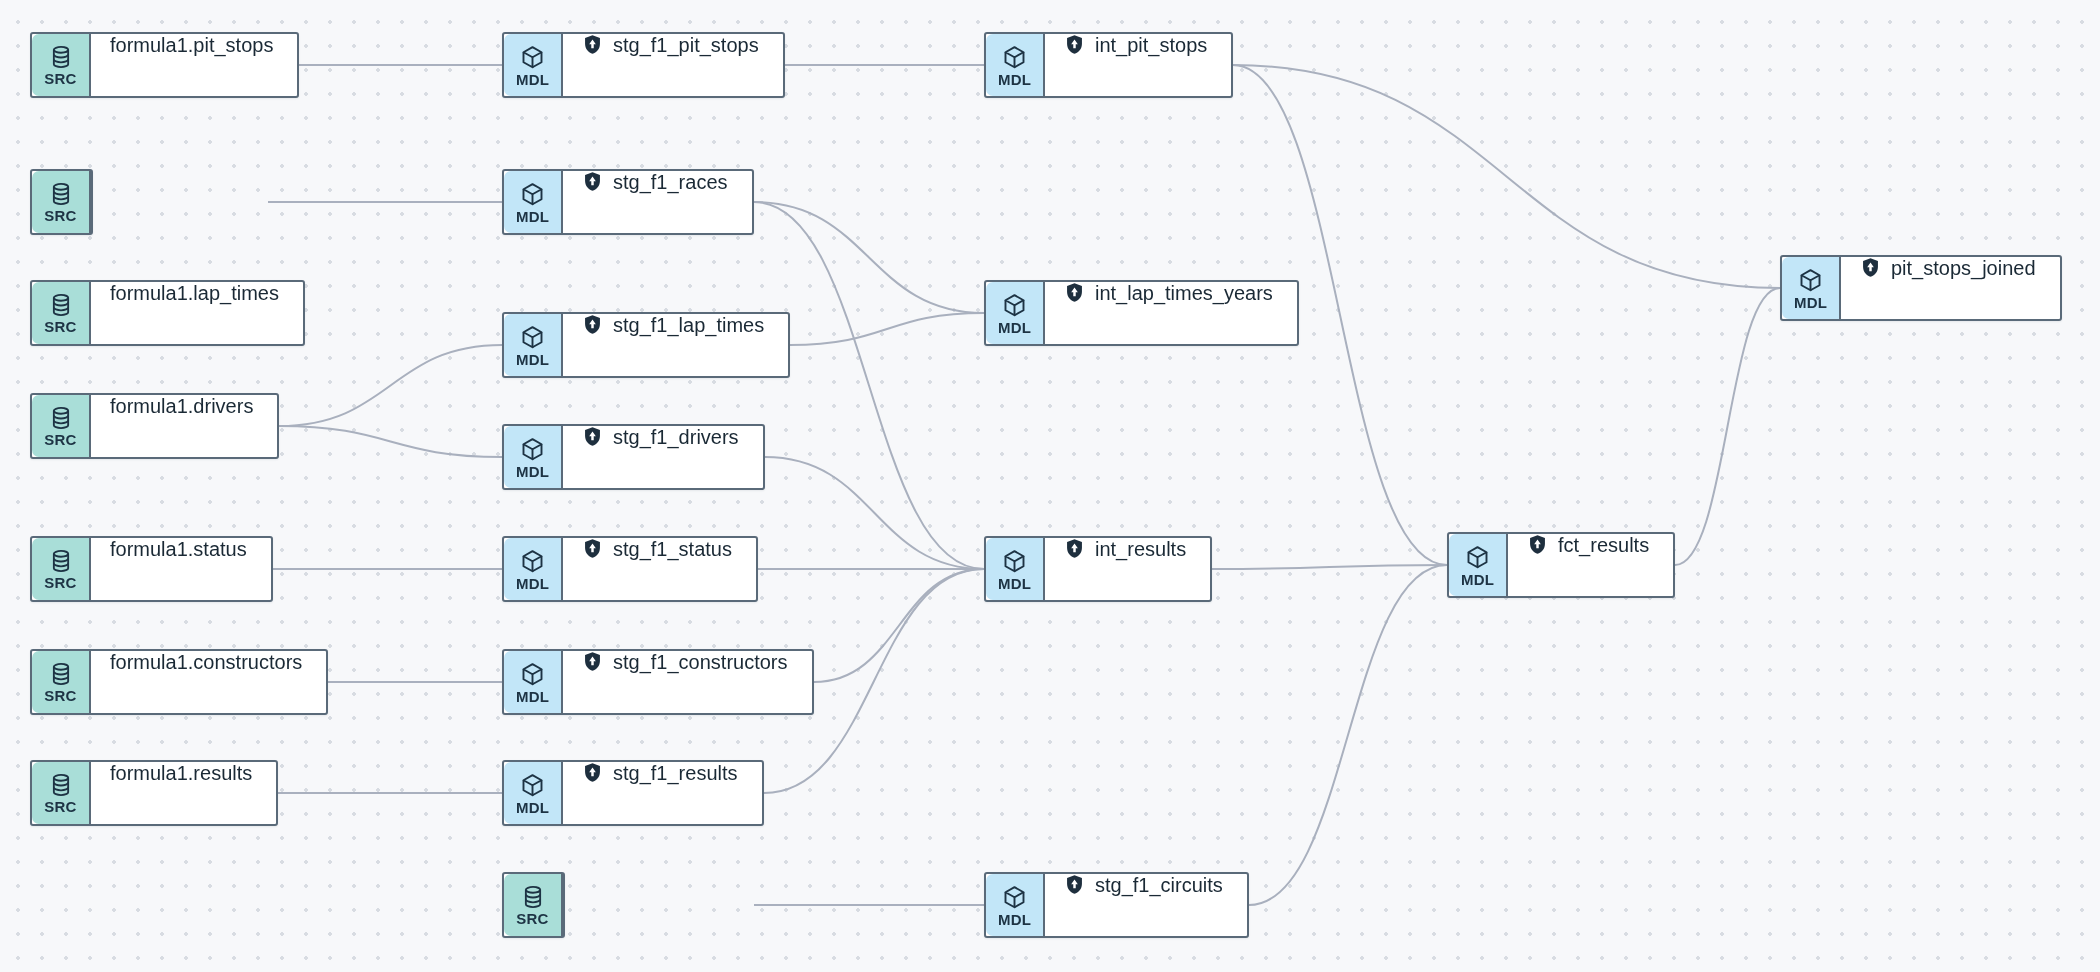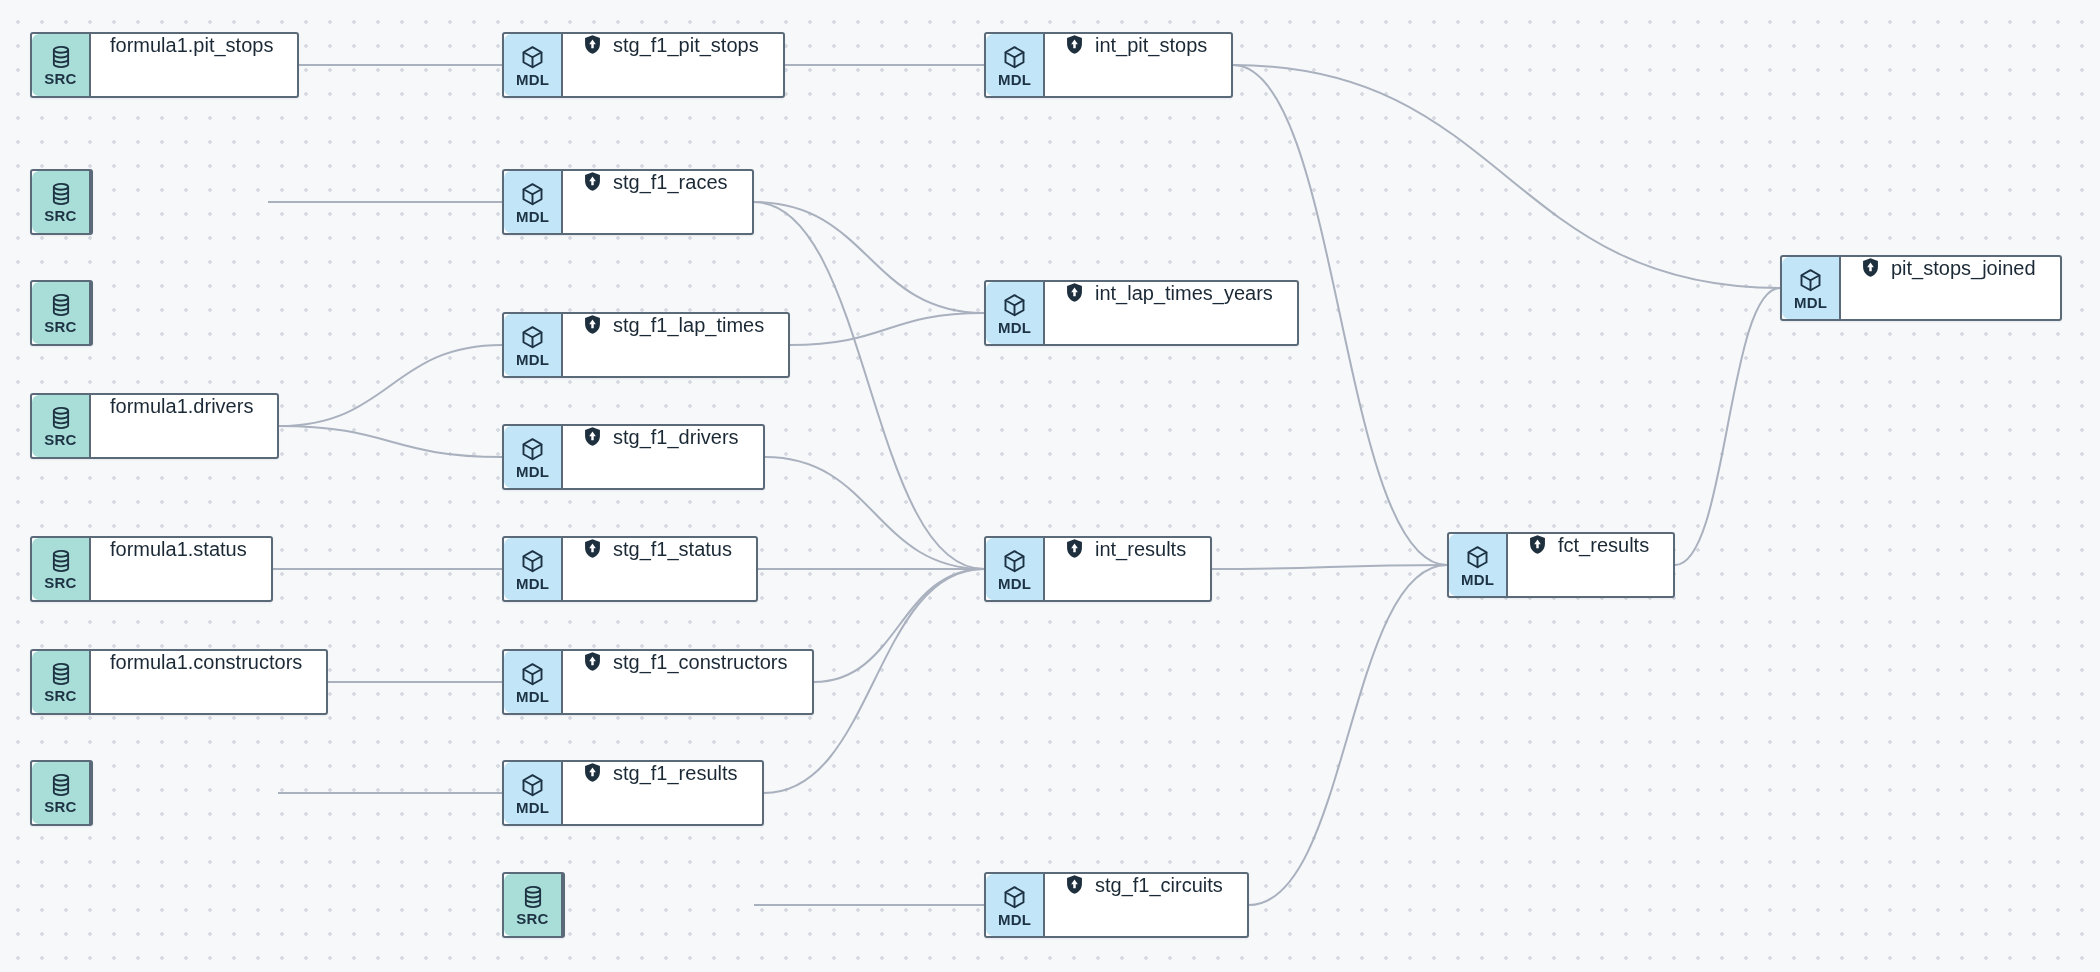--- a/index.html
+++ b/index.html
@@ -128,20 +128,23 @@
       <div class="node" style="left: 30px; top: 280px;">
         <div class="badge source">
           <svg width="26" height="26" viewBox="0 0 24 24" fill="none" stroke="currentColor" stroke-width="1.7">
             <ellipse cx="12" cy="5.4" rx="6.6" ry="2.7"></ellipse>
             <path d="M5.4 5.4 v4.4 c0 1.5 3 2.7 6.6 2.7 s6.6-1.2 6.6-2.7 V5.4"></path>
             <path d="M5.4 9.8 v4.4 c0 1.5 3 2.7 6.6 2.7 s6.6-1.2 6.6-2.7 V9.8"></path>
             <path d="M5.4 14.2 v4.4 c0 1.5 3 2.7 6.6 2.7 s6.6-1.2 6.6-2.7 V14.2"></path>
           </svg>
           <span class="btxt">SRC</span>
         </div>
+        <div class="namearea">
+          <span>formula1.lap_times</span>
+        </div>
       </div>
       <div class="node" style="left: 30px; top: 393px;">
         <div class="badge source">
           <svg width="26" height="26" viewBox="0 0 24 24" fill="none" stroke="currentColor" stroke-width="1.7">
             <ellipse cx="12" cy="5.4" rx="6.6" ry="2.7"></ellipse>
             <path d="M5.4 5.4 v4.4 c0 1.5 3 2.7 6.6 2.7 s6.6-1.2 6.6-2.7 V5.4"></path>
             <path d="M5.4 9.8 v4.4 c0 1.5 3 2.7 6.6 2.7 s6.6-1.2 6.6-2.7 V9.8"></path>
             <path d="M5.4 14.2 v4.4 c0 1.5 3 2.7 6.6 2.7 s6.6-1.2 6.6-2.7 V14.2"></path>
           </svg>
           <span class="btxt">SRC</span>
@@ -180,20 +183,23 @@
       </div>
       <div class="node" style="left: 30px; top: 760px;">
         <div class="badge source">
           <svg width="26" height="26" viewBox="0 0 24 24" fill="none" stroke="currentColor" stroke-width="1.7">
             <ellipse cx="12" cy="5.4" rx="6.6" ry="2.7"></ellipse>
             <path d="M5.4 5.4 v4.4 c0 1.5 3 2.7 6.6 2.7 s6.6-1.2 6.6-2.7 V5.4"></path>
             <path d="M5.4 9.8 v4.4 c0 1.5 3 2.7 6.6 2.7 s6.6-1.2 6.6-2.7 V9.8"></path>
             <path d="M5.4 14.2 v4.4 c0 1.5 3 2.7 6.6 2.7 s6.6-1.2 6.6-2.7 V14.2"></path>
           </svg>
           <span class="btxt">SRC</span>
+        </div>
+        <div class="namearea">
+          <span>formula1.results</span>
         </div>
       </div>
       <div class="node" style="left: 502px; top: 872px;">
         <div class="badge source">
           <svg width="26" height="26" viewBox="0 0 24 24" fill="none" stroke="currentColor" stroke-width="1.7">
             <ellipse cx="12" cy="5.4" rx="6.6" ry="2.7"></ellipse>
             <path d="M5.4 5.4 v4.4 c0 1.5 3 2.7 6.6 2.7 s6.6-1.2 6.6-2.7 V5.4"></path>
             <path d="M5.4 9.8 v4.4 c0 1.5 3 2.7 6.6 2.7 s6.6-1.2 6.6-2.7 V9.8"></path>
             <path d="M5.4 14.2 v4.4 c0 1.5 3 2.7 6.6 2.7 s6.6-1.2 6.6-2.7 V14.2"></path>
           </svg>

